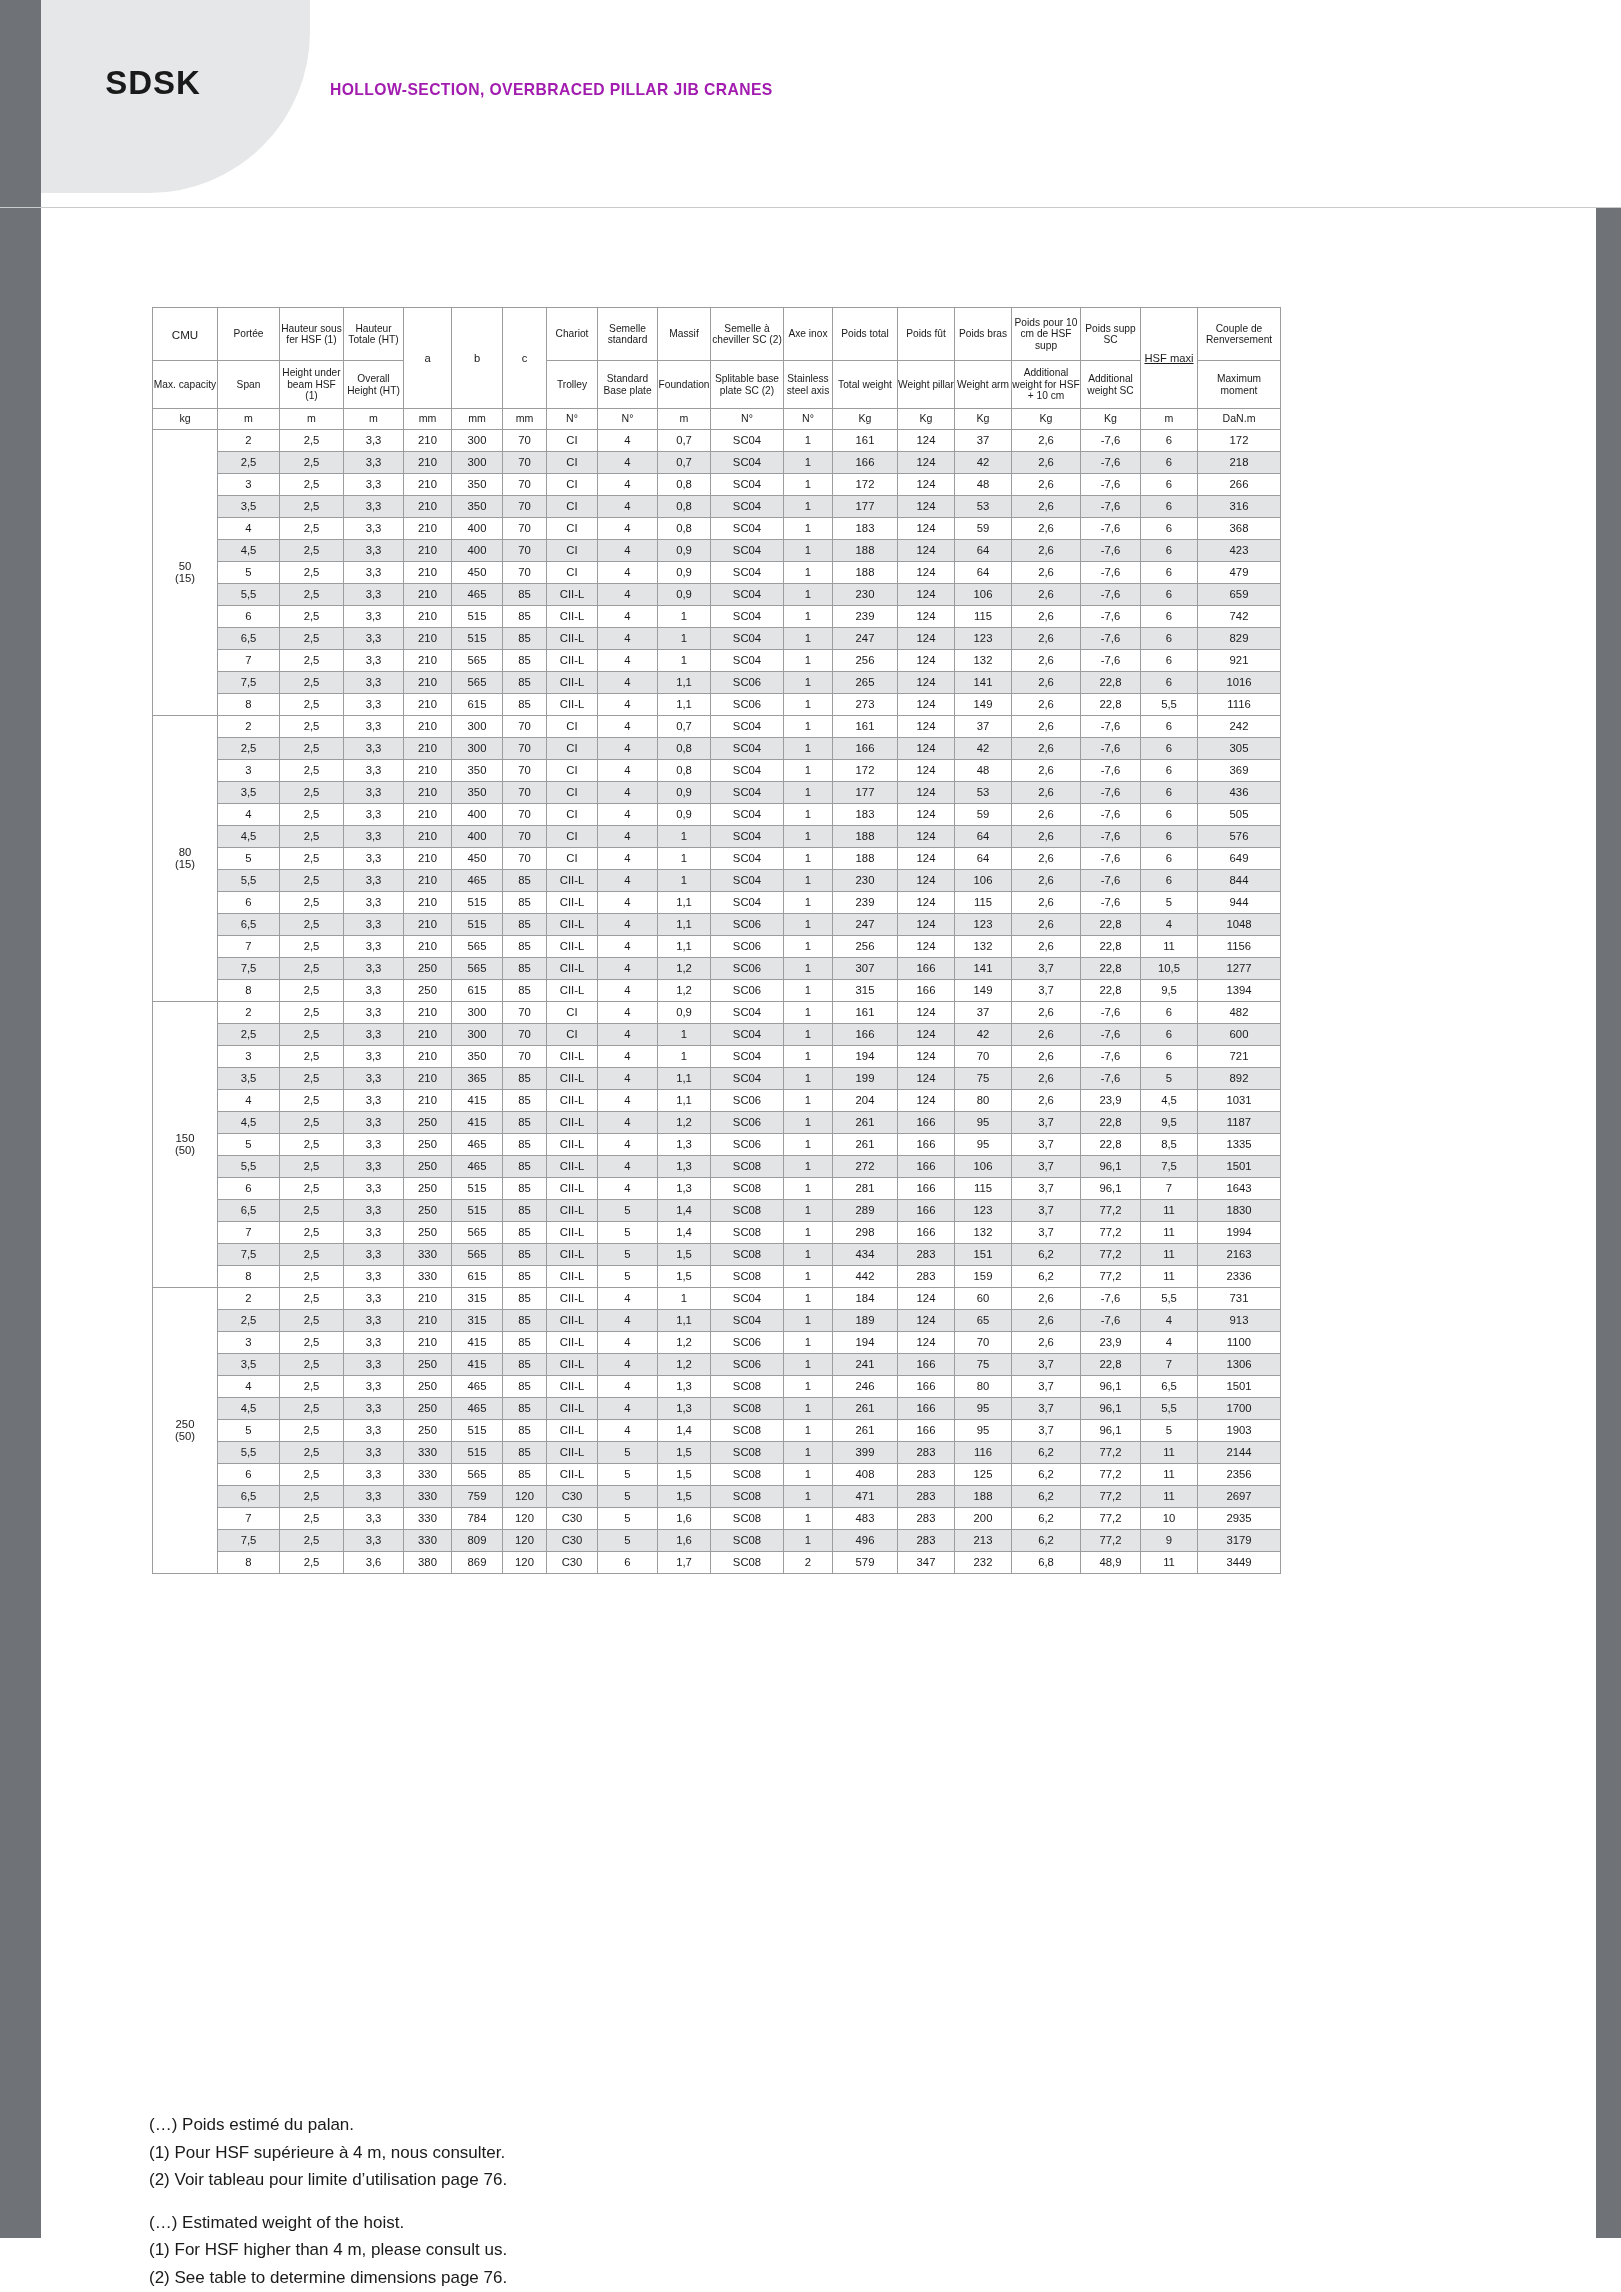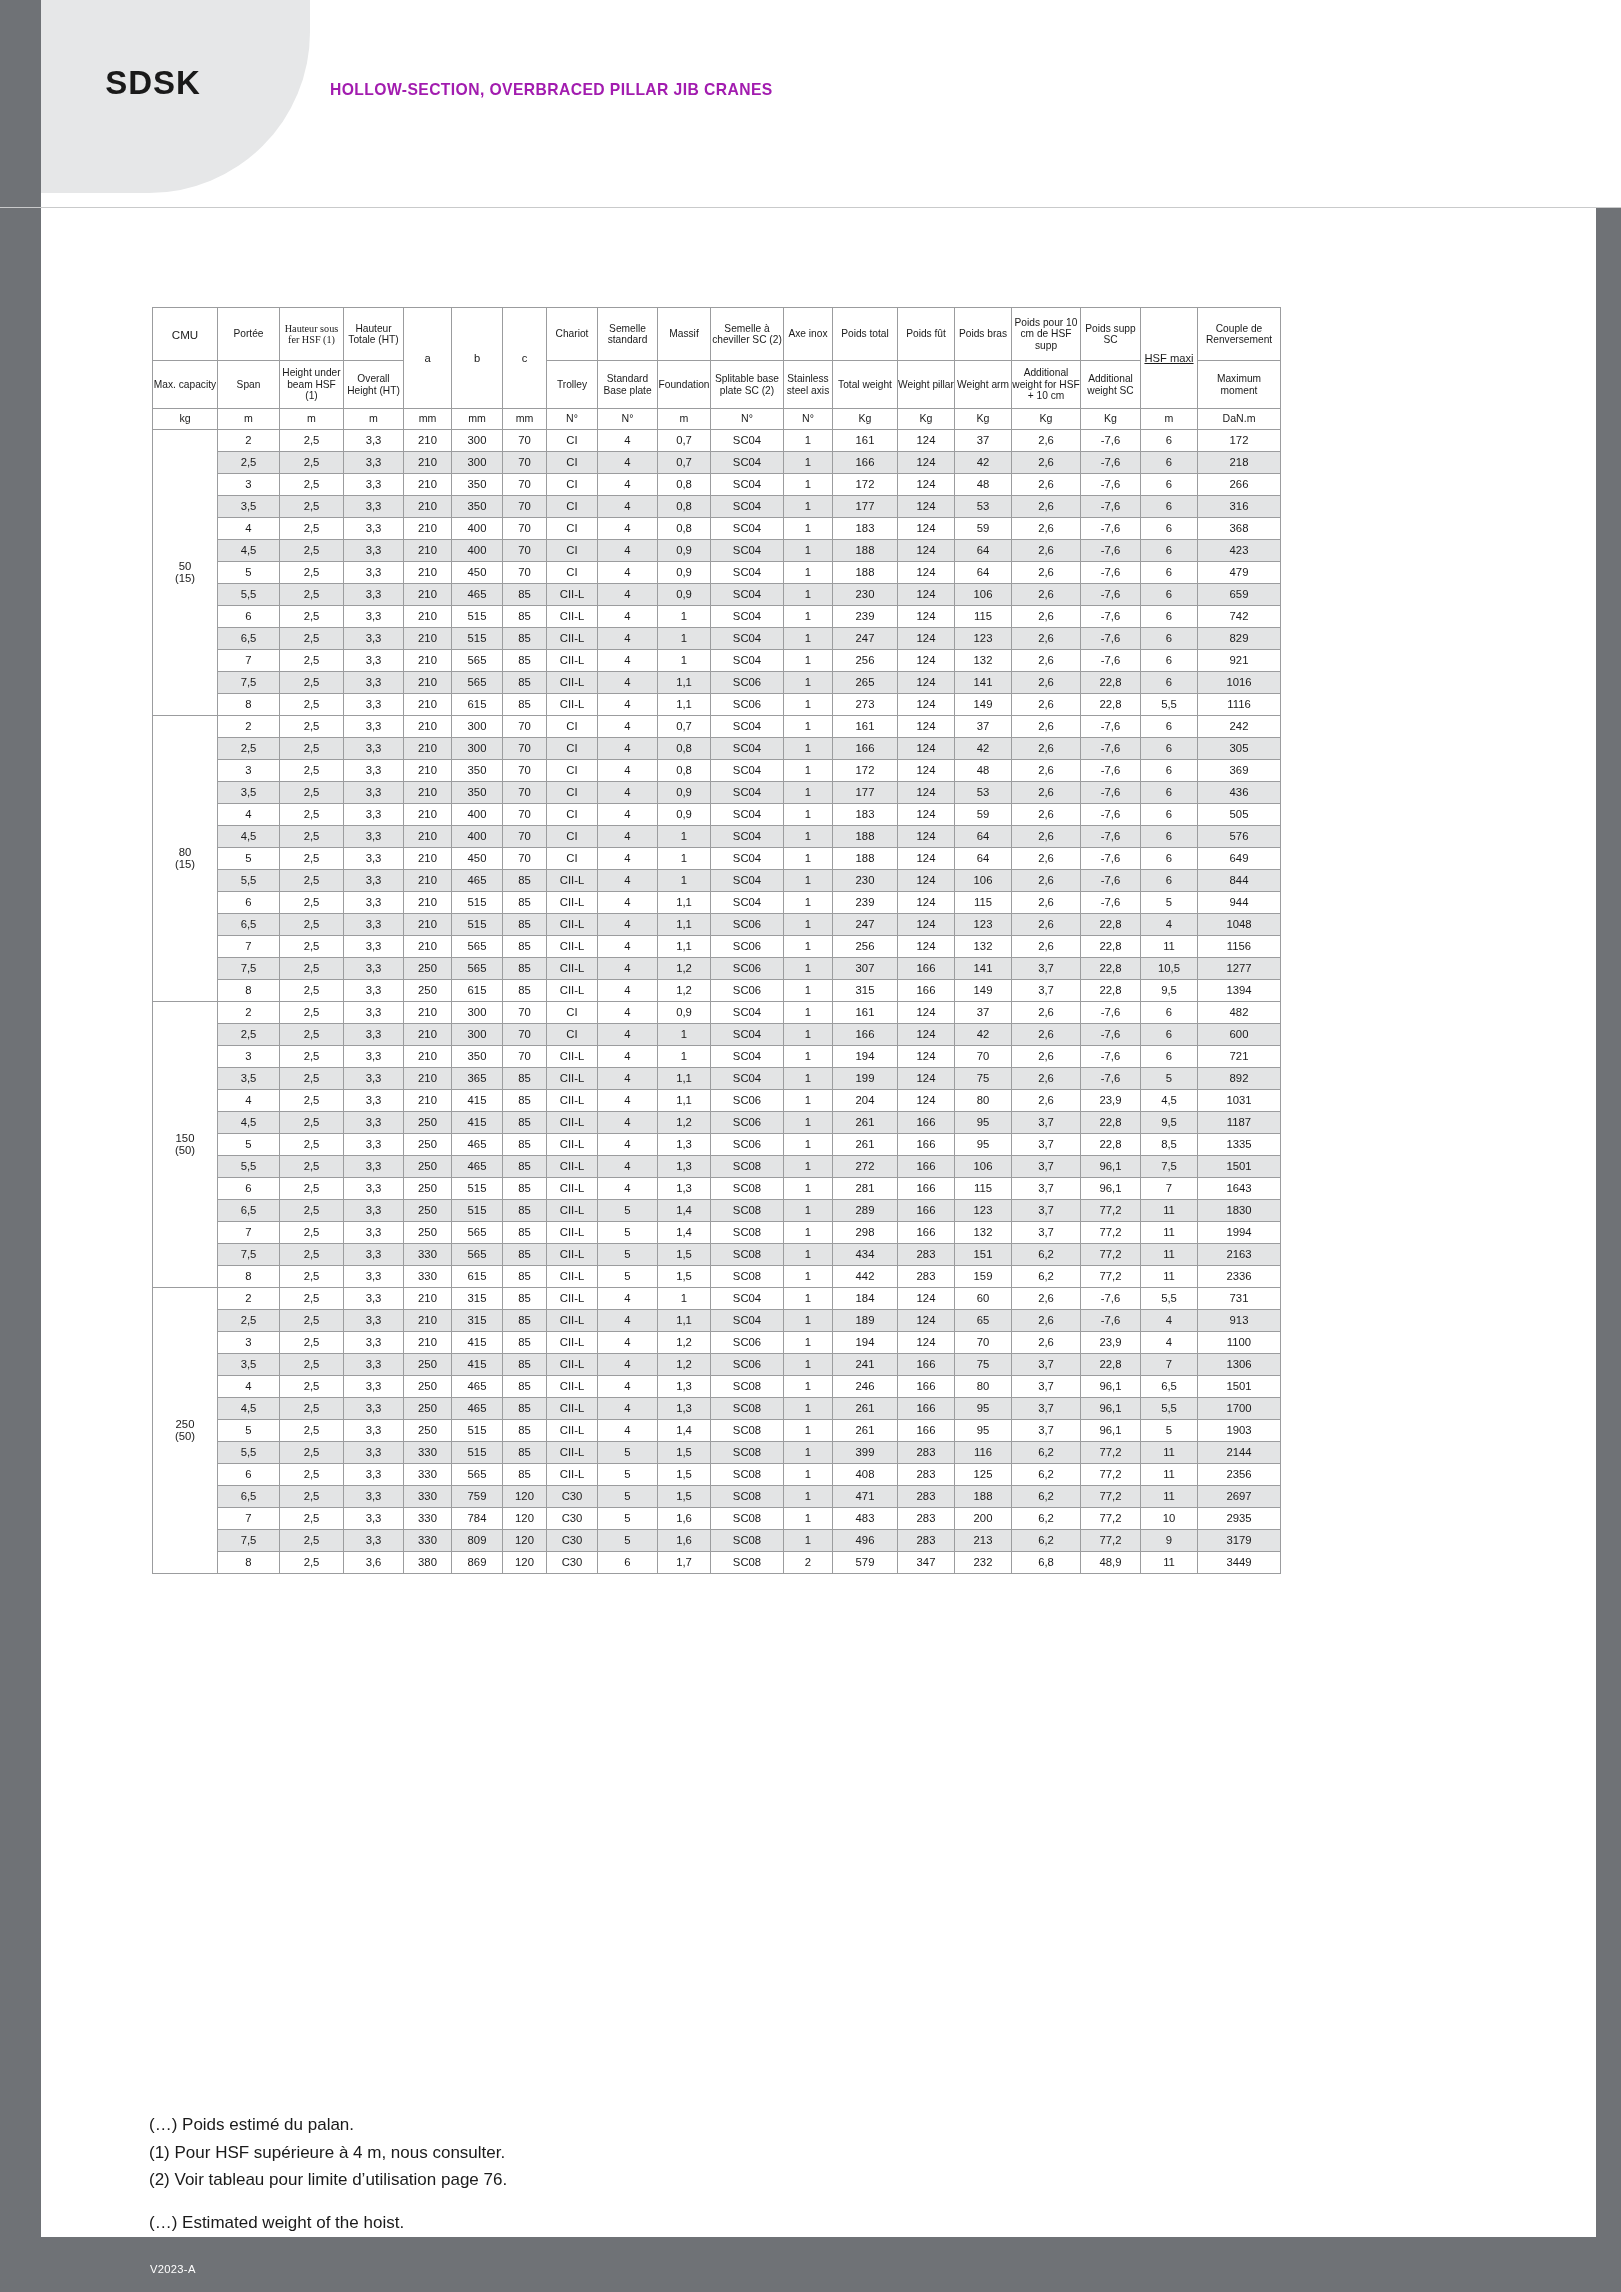--- a/index.html
+++ b/index.html
@@ -53,21 +53,21 @@
   .hd-unit{height:19.7px;font-size:10.6px;}
   .hd-fr.big{font-size:11.6px;}
 
   tr.r td{height:21px;font-size:11.3px;}
   tr.alt td{background:#e3e4e5;}
   .grpcell{font-weight:bold;font-size:13.4px;line-height:1.15;background:#ffffff;}
 
   
   .c-cmu{width:64px;}
   .c-portee{width:61px;}
-  .c-hsf{width:63px;font-family:Liberation Serif, serif;}
+  .c-hsf{width:63px;}
   .c-ht{width:59px;}
   .c-a{width:47px;}
   .c-b{width:50px;}
   .c-c{width:43px;}
   .c-char{width:50px;}
   .c-sem{width:59px;}
   .c-mass{width:52px;}
   .c-sc{width:72px;}
   .c-axe{width:48px;}
   .c-pt{width:64px;}
@@ -1217,18 +1217,15 @@
       <div>(1) Pour HSF supérieure à 4 m, nous consulter.</div>
       <div>(2) Voir tableau pour limite d’utilisation page 76.</div>
       <div class="gap"></div>
       <div>(…) Estimated weight of the hoist.</div>
       <div>(1) For HSF higher than  4 m, please consult us.</div>
       <div>(2) See table to determine dimensions page 76.</div>
     </div>
 
   </div>
 
-  <div class="footer">
-    <div class="footer-ver">V2023-A</div>
-  </div>
 
 </div>
 
 
 </body></html>

